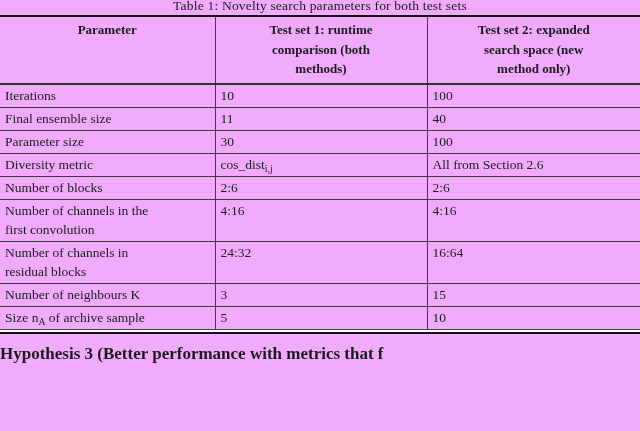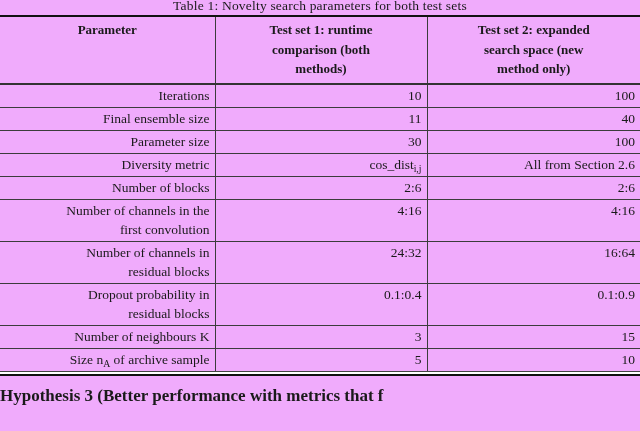--- a/index.html
+++ b/index.html
@@ -33,21 +33,21 @@
     line-height:19.5px;
     text-align:center;
     vertical-align:top;
     padding:3px 4px 4px 4px;
     white-space:pre-line;
   }
   thead tr{border-bottom:2.6px solid #333333;}
   tbody td{
     font-size:13.5px;
     line-height:19px;
-    text-align:right;
+    text-align:left;
     vertical-align:top;
     padding:1px 5px 2px 5px;
     white-space:pre-line;
   }
   tbody tr + tr{border-top:1.4px solid #3c3c3c;padding-left:24px;}
   th + th, td + td{border-left:1.4px solid #3c3c3c;}
   sub{
     font-size:0.72em;
     line-height:0;
     vertical-align:-0.35em;
@@ -124,26 +124,20 @@
           <td>4:16</td>
           <td>4:16</td>
         </tr>
         <tr>
           <td>Number of channels in
 residual blocks</td>
           <td>24:32</td>
           <td>16:64</td>
         </tr>
         <tr>
-          <td>Dropout probability in
-residual blocks</td>
-          <td>0.1:0.4</td>
-          <td>0.1:0.9</td>
-        </tr>
-        <tr>
           <td><span>Number of neighbours </span><span class="it">K</span></td>
           <td>3</td>
           <td>15</td>
         </tr>
         <tr>
           <td><span>Size </span><span class="it">n</span><sub class="it">A</sub><span> of archive sample</span></td>
           <td>5</td>
           <td>10</td>
         </tr>
       </tbody>

